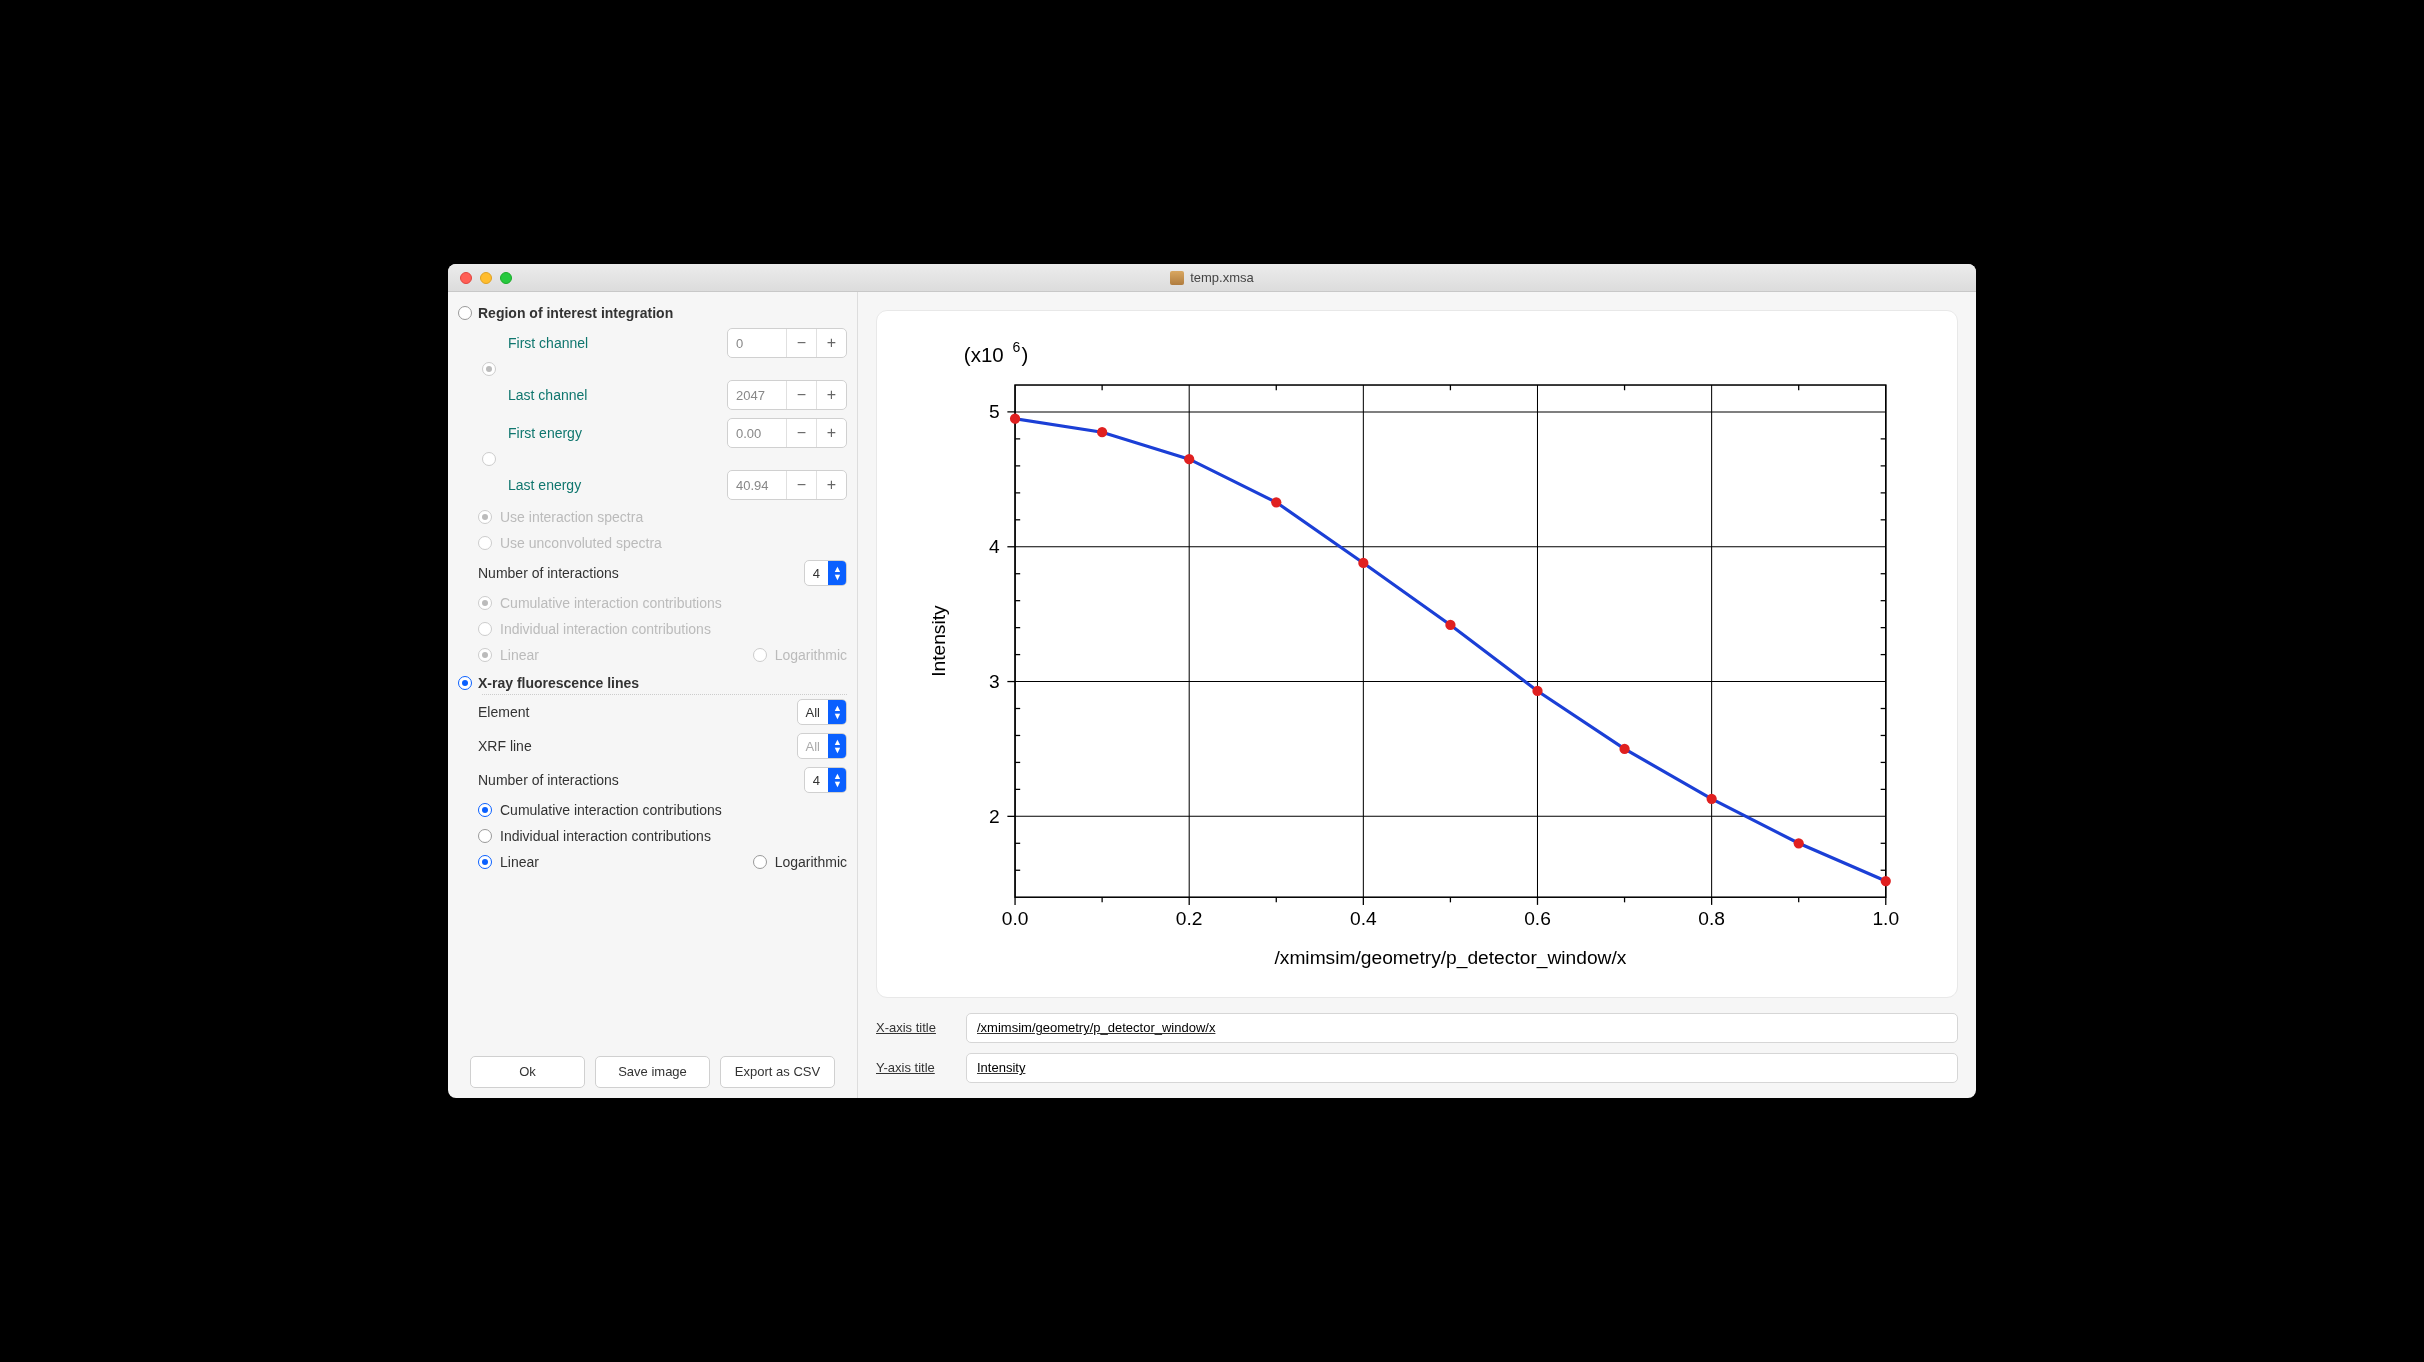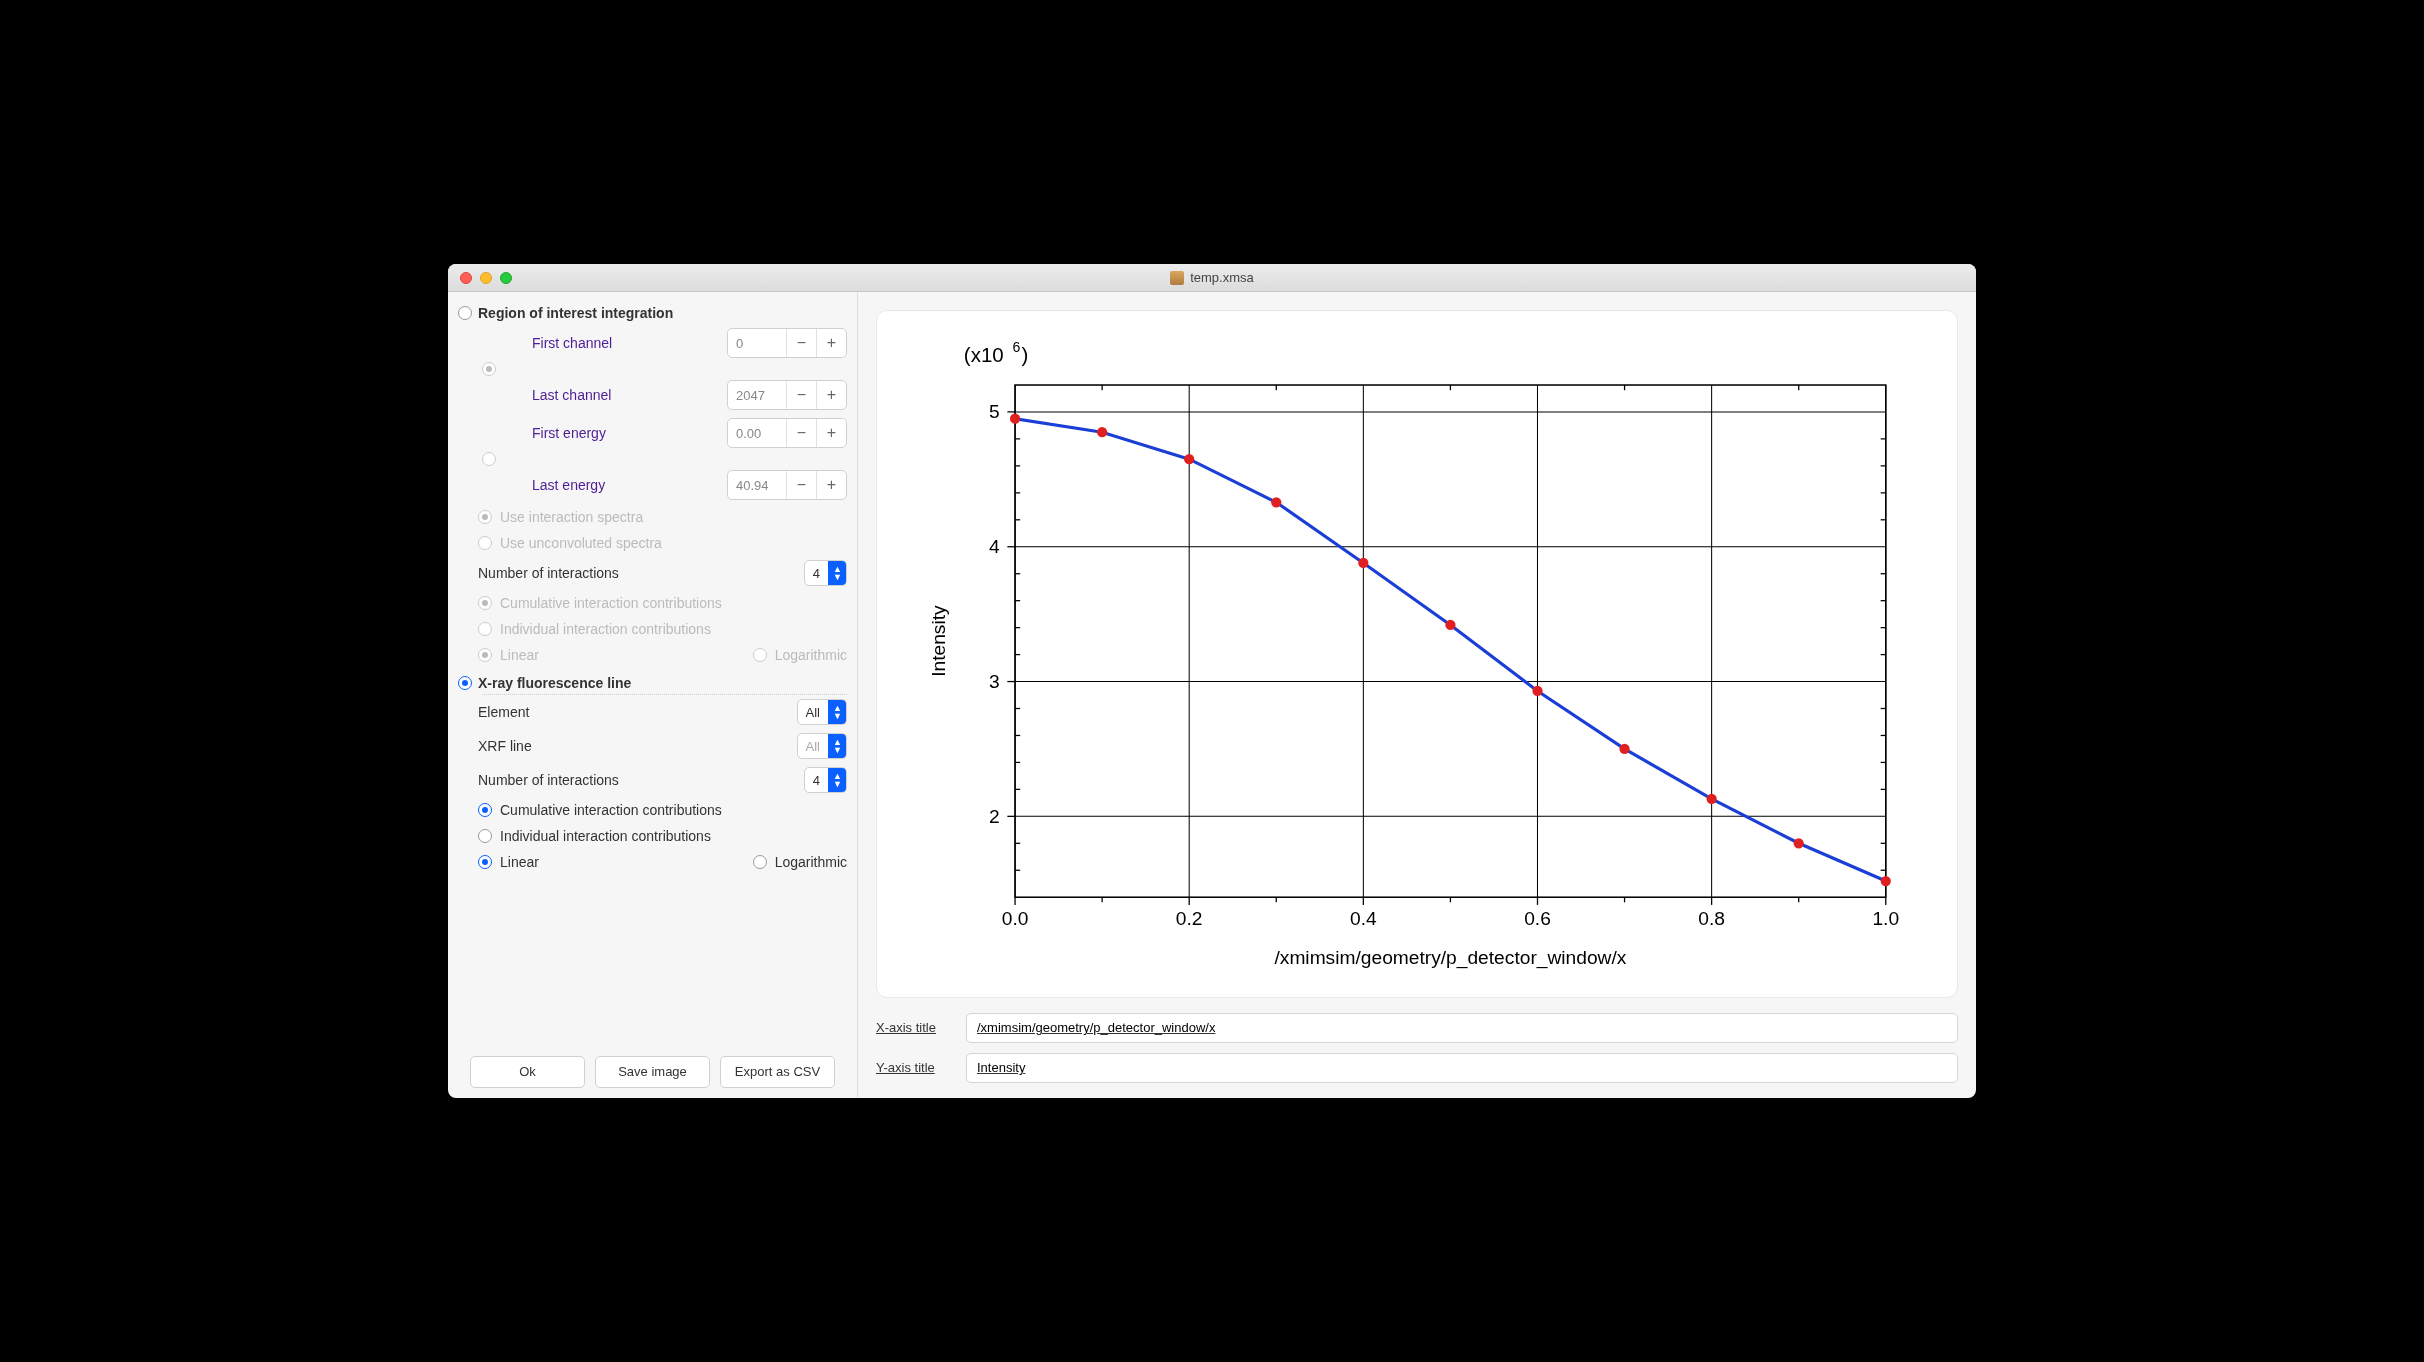--- a/index.html
+++ b/index.html
@@ -58,21 +58,21 @@
   .radio.selected { border-color:#0a60ff; }
   .radio.selected::after{
     content:""; width:6px; height:6px; border-radius:50%; background:#0a60ff;
   }
   .radio.disabled { border-color:#ccc; }
   .radio.disabled.selected::after{ background:#bbb; }
   .row {
     display:flex; align-items:center; padding: 4px 0 4px 20px; gap:8px;
   }
   .row .label { flex:1; font-size:14px; }
-  .row.dim .label, .row.dim .radio, .row.dim .stepper-combo { color:#4c1d95;margin-left:24px; }
+  .row.dim .label, .row.dim .radio, .row.dim .stepper-combo { color:#0f766e; }
   .sub-radio-holder { width:22px; display:flex; justify-content:center; }
   .spin-field {
     display:flex; align-items:center; border:1px solid #d0d0d0; border-radius:5px;
     background:#fff; height:30px; width:120px; overflow:hidden;
   }
   .spin-field input{
     width:58px; border:none; outline:none; padding:0 8px; font-size:13px; color:#888; background:transparent;
   }
   .spin-btn {
     width:30px; height:100%; display:flex; align-items:center; justify-content:center;
@@ -228,21 +228,21 @@
           <div class="right">
             <span class="radio disabled"></span>
             <span>Logarithmic</span>
           </div>
         </div>
       </div>
 
       <div class="section">
         <div class="section-header">
           <span class="radio selected"></span>
-          <span>X-ray fluorescence line</span>
+          <span>X-ray fluorescence lines</span>
         </div>
         <hr class="hr-dashed">
 
         <div class="row">
           <span class="label">Element</span>
           <div class="stepper-combo">
             <span class="val">All</span>
             <span class="stepper-arrows">▲<br>▼</span>
           </div>
         </div>

